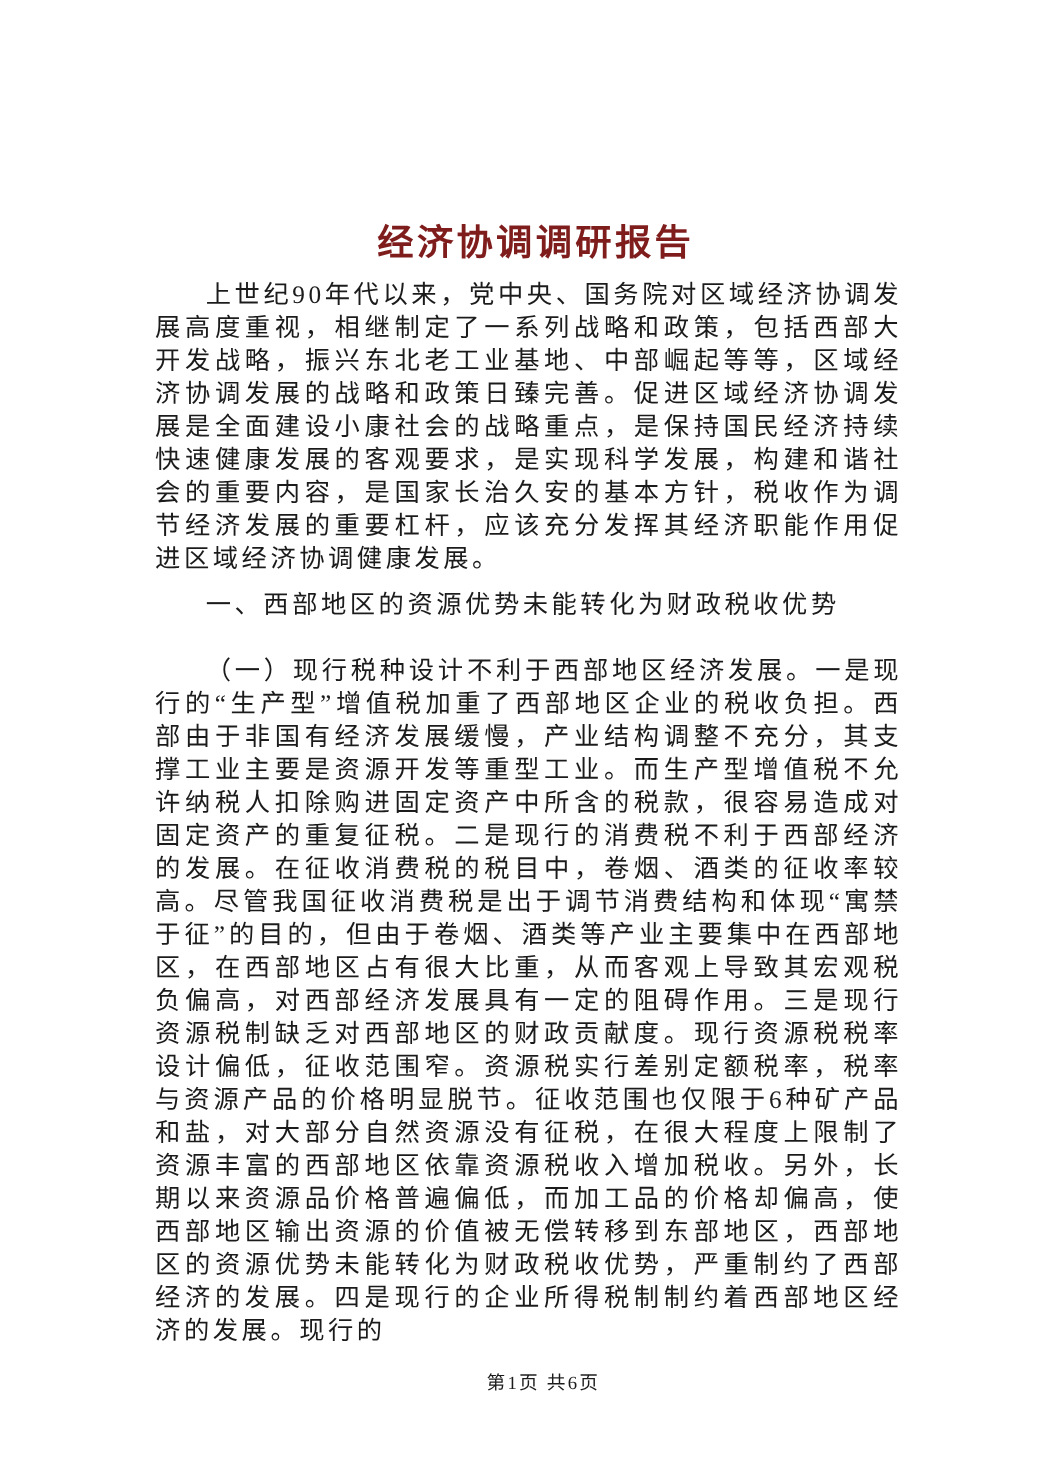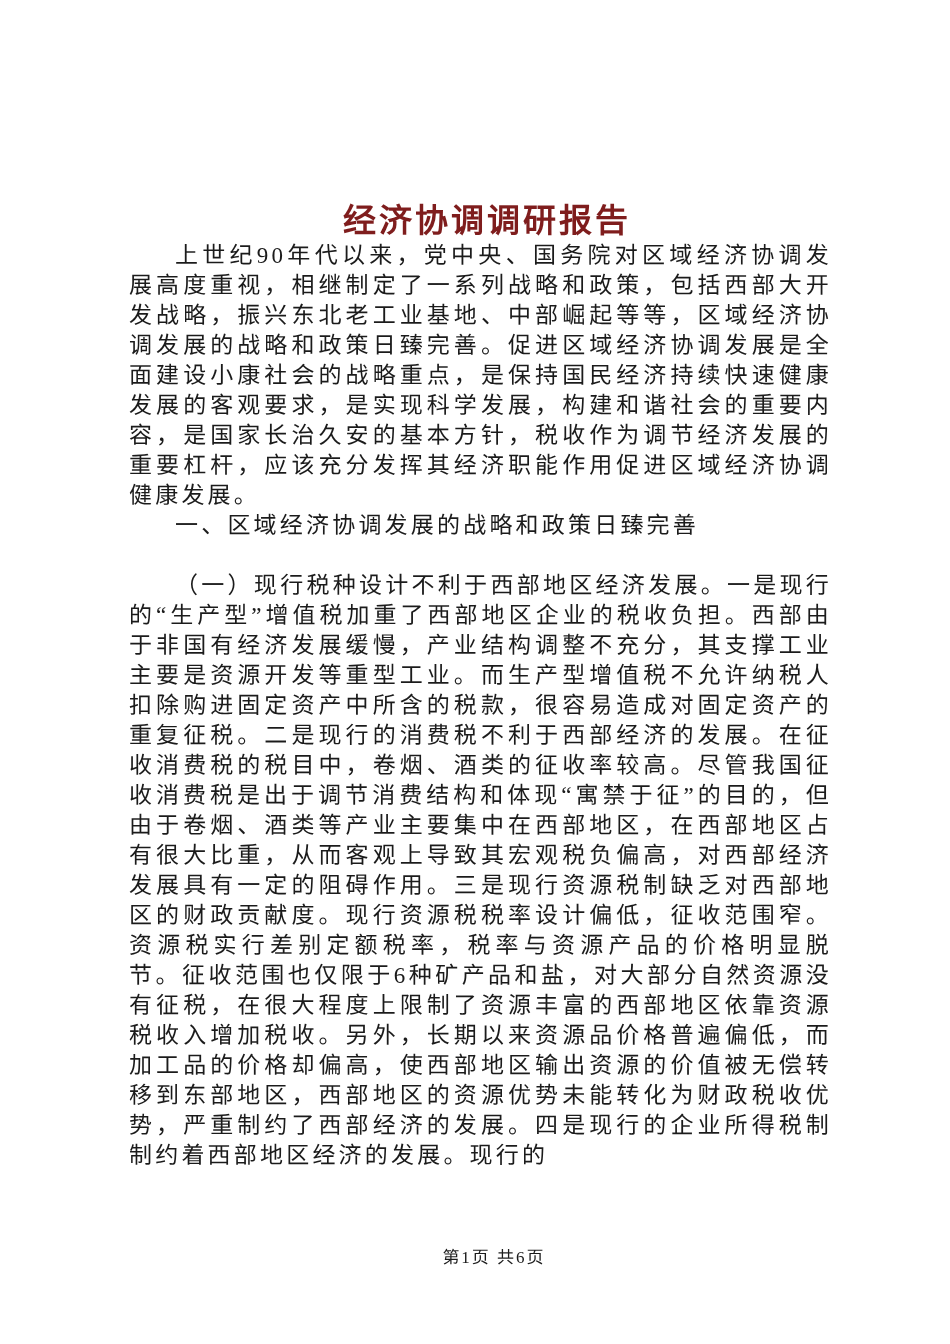--- a/index.html
+++ b/index.html
@@ -34,21 +34,21 @@
       left: 129px;
       width: 703px;
       font-size: 23px;
       line-height: 30px;
       letter-spacing: 3.2px;
       text-align: justify;
       text-justify: inter-character;
       color: #1b1b1b;
     }
     .para {
-      margin: 0;
+      margin: 12px;
       padding: 0;
       text-indent: 2em;
     }
     .gap-above {
       margin-top: 30px;
       font-family: Liberation Serif, serif;
     }
     .doc-footer {
       position: absolute;
       top: 1243px;
@@ -64,21 +64,21 @@
   </style>
 </head>
 <body>
 
 <div class="page">
 
   <h1 class="doc-title">经济协调调研报告</h1>
 
   <div class="doc-body">
     <p class="para">上世纪90年代以来，党中央、国务院对区域经济协调发展高度重视，相继制定了一系列战略和政策，包括西部大开发战略，振兴东北老工业基地、中部崛起等等，区域经济协调发展的战略和政策日臻完善。促进区域经济协调发展是全面建设小康社会的战略重点，是保持国民经济持续快速健康发展的客观要求，是实现科学发展，构建和谐社会的重要内容，是国家长治久安的基本方针，税收作为调节经济发展的重要杠杆，应该充分发挥其经济职能作用促进区域经济协调健康发展。</p>
-    <p class="para">一、区域经济协调发展的战略和政策日臻完善</p>
+    <p class="para">一、西部地区的资源优势未能转化为财政税收优势</p>
     <p class="para gap-above">（一）现行税种设计不利于西部地区经济发展。一是现行的“生产型”增值税加重了西部地区企业的税收负担。西部由于非国有经济发展缓慢，产业结构调整不充分，其支撑工业主要是资源开发等重型工业。而生产型增值税不允许纳税人扣除购进固定资产中所含的税款，很容易造成对固定资产的重复征税。二是现行的消费税不利于西部经济的发展。在征收消费税的税目中，卷烟、酒类的征收率较高。尽管我国征收消费税是出于调节消费结构和体现“寓禁于征”的目的，但由于卷烟、酒类等产业主要集中在西部地区，在西部地区占有很大比重，从而客观上导致其宏观税负偏高，对西部经济发展具有一定的阻碍作用。三是现行资源税制缺乏对西部地区的财政贡献度。现行资源税税率设计偏低，征收范围窄。资源税实行差别定额税率，税率与资源产品的价格明显脱节。征收范围也仅限于6种矿产品和盐，对大部分自然资源没有征税，在很大程度上限制了资源丰富的西部地区依靠资源税收入增加税收。另外，长期以来资源品价格普遍偏低，而加工品的价格却偏高，使西部地区输出资源的价值被无偿转移到东部地区，西部地区的资源优势未能转化为财政税收优势，严重制约了西部经济的发展。四是现行的企业所得税制制约着西部地区经济的发展。现行的</p>
   </div>
 
   <div class="doc-footer">
     <span>第1页 共6页</span>
   </div>
 
 </div>
 
 </body></html>

